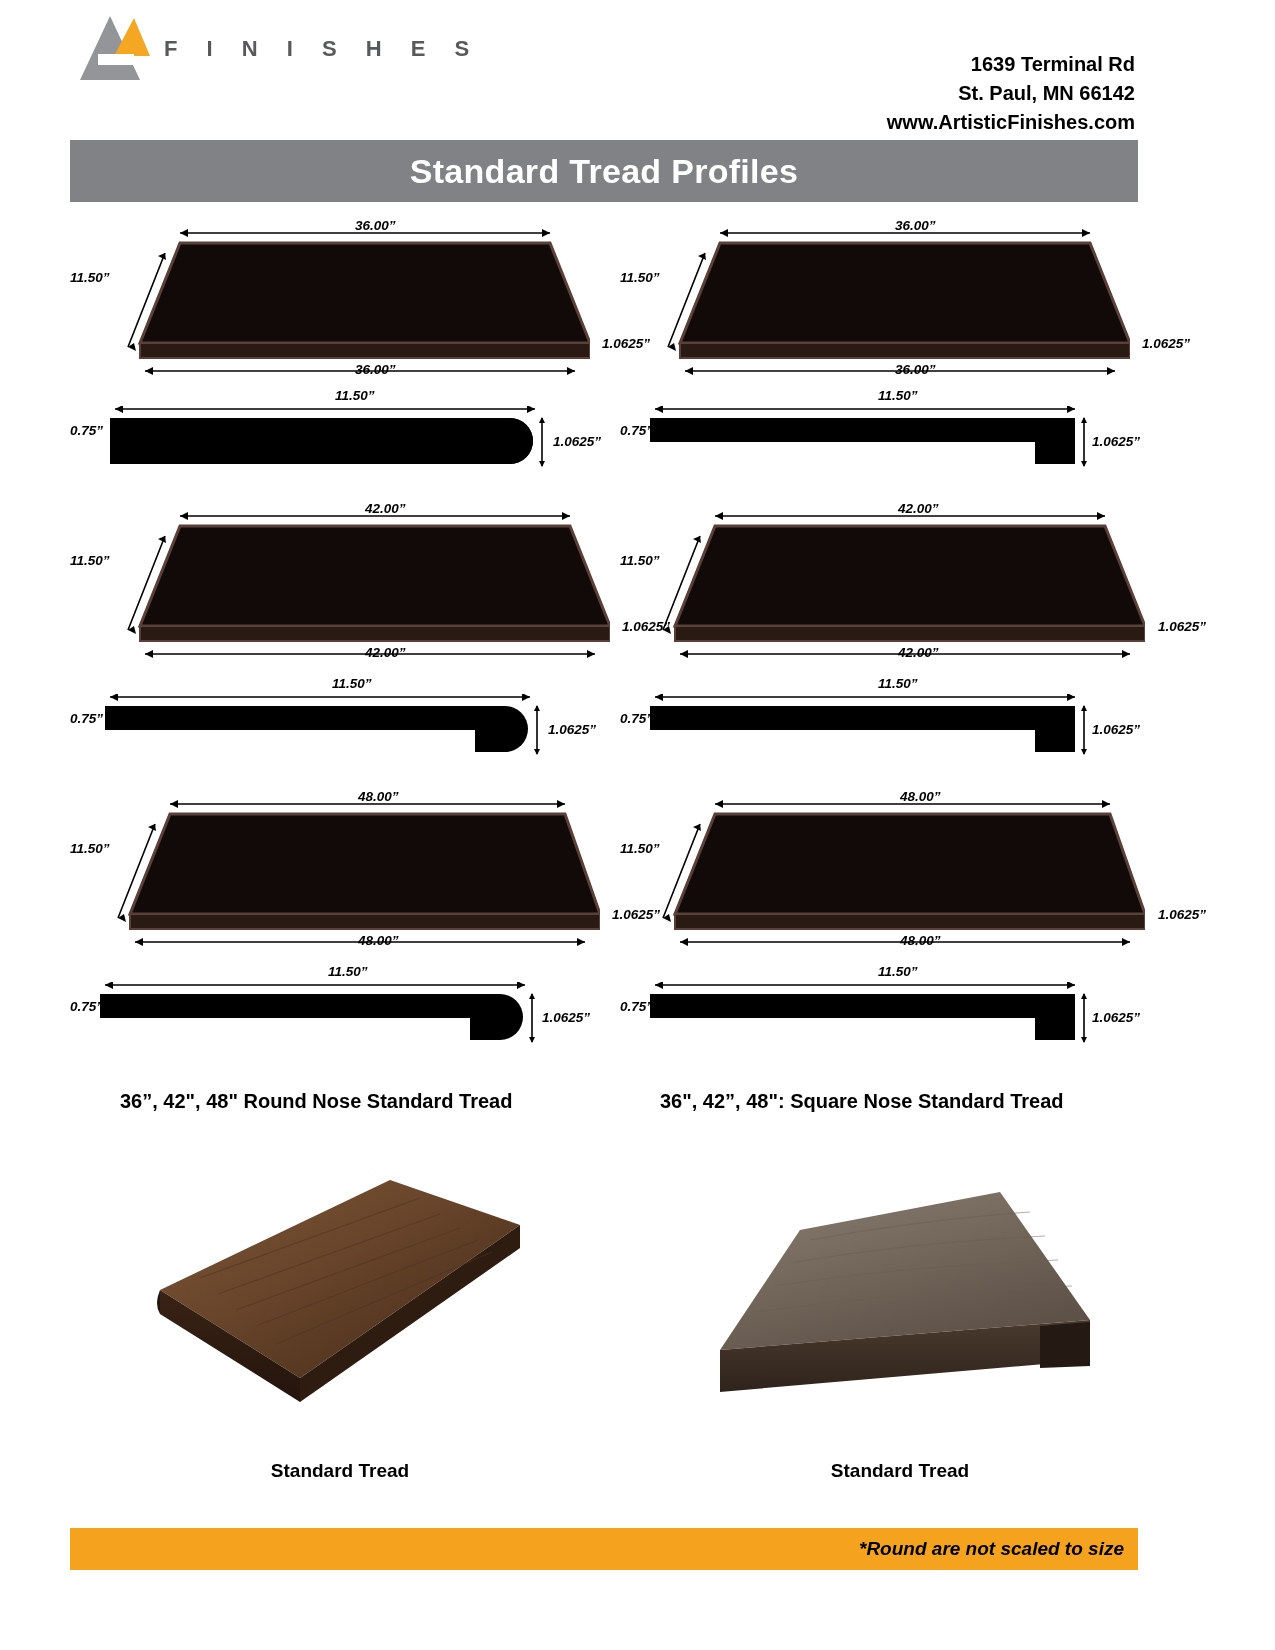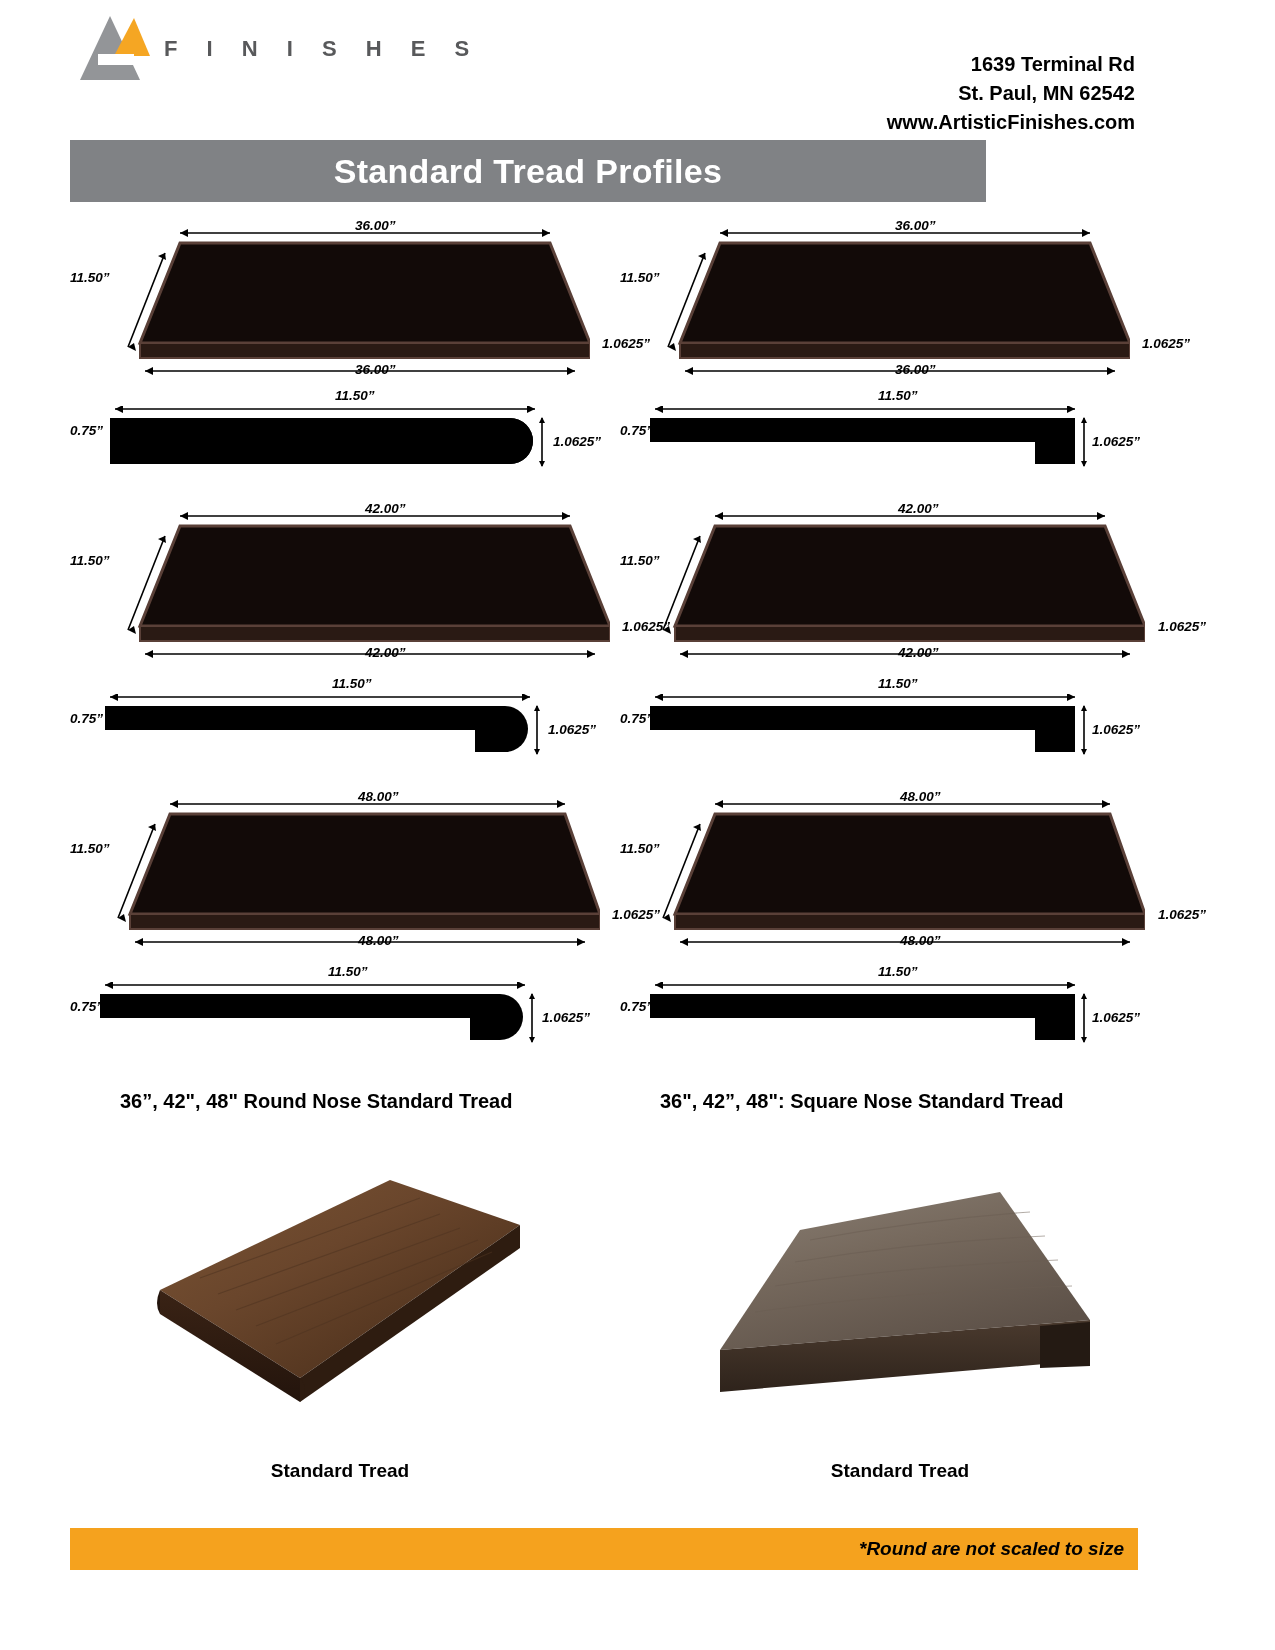--- a/index.html
+++ b/index.html
@@ -106,21 +106,21 @@
     font-weight: bold;
     line-height: 1.45;
     color: #000;
   }
 
   
   .title-bar {
     position: absolute;
     left: 70px;
     top: 140px;
-    width: 916px;
+    width: 1068px;
     height: 62px;
     background: #808285;
     display: flex;
     align-items: center;
     justify-content: center;
   }
   .title-bar h1 {
     margin: 0;
     font-size: 34px;
     font-weight: bold;
@@ -222,21 +222,21 @@
         <div class="bar"></div>
       </div>
       <div class="logo-words">
         <div class="logo-finishes">F I N I S H E S</div>
       </div>
     </div>
   </div>
 
   <div class="contact">
     <div>1639 Terminal Rd</div>
-    <div>St. Paul, MN 62542</div>
+    <div>St. Paul, MN 66142</div>
     <div>www.ArtisticFinishes.com</div>
   </div>
 </div>
 
 <div class="title-bar">
   <h1>Standard Tread Profiles</h1>
 </div>
 
 <div class="diagrams">
 

